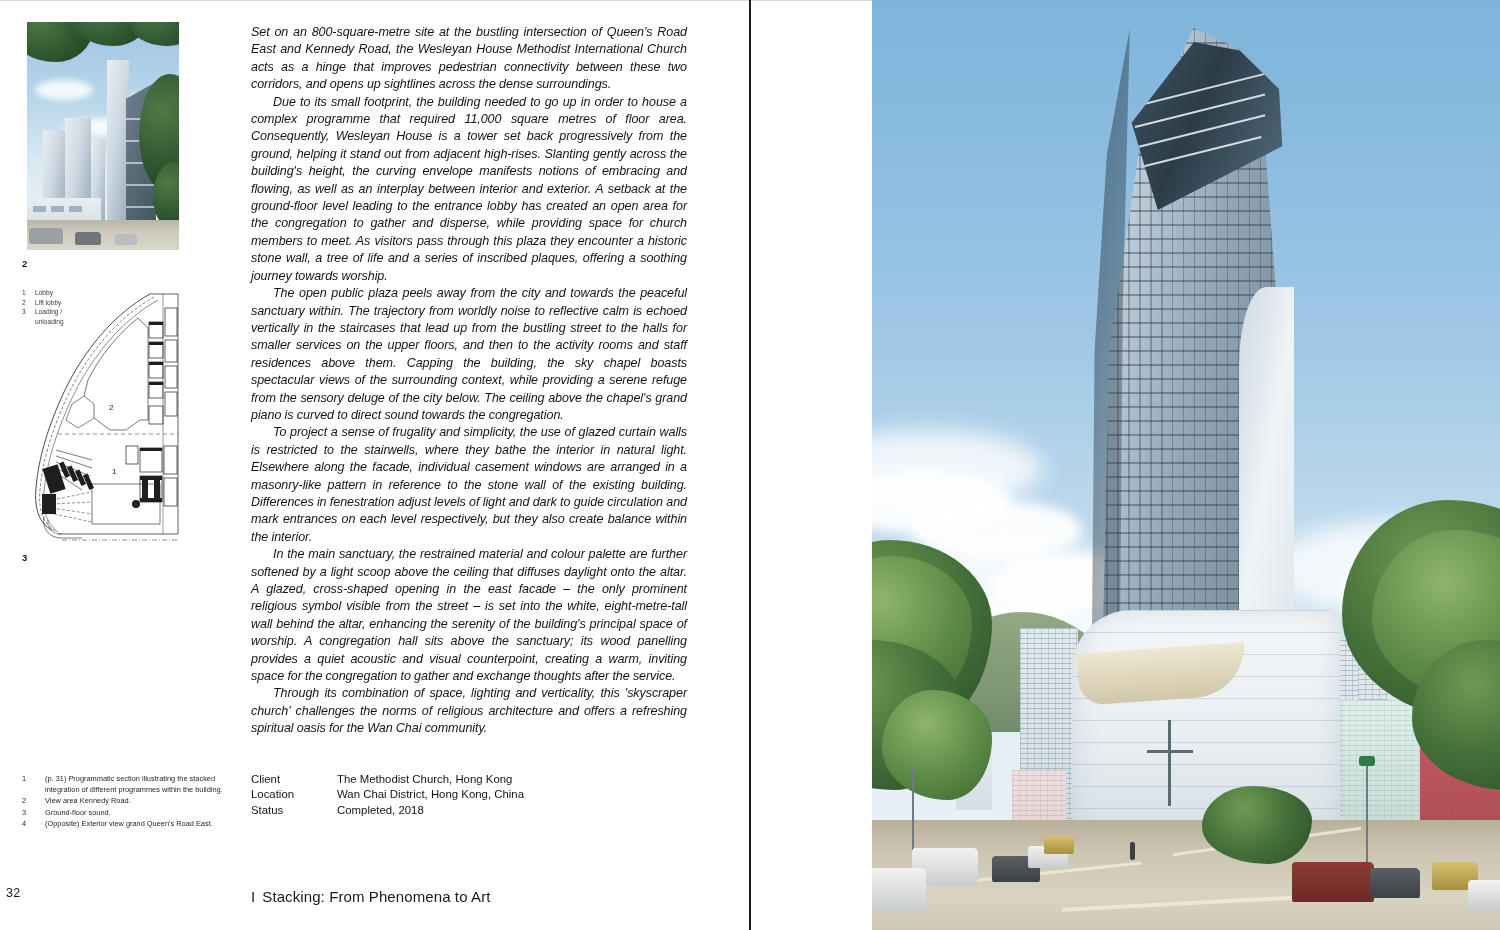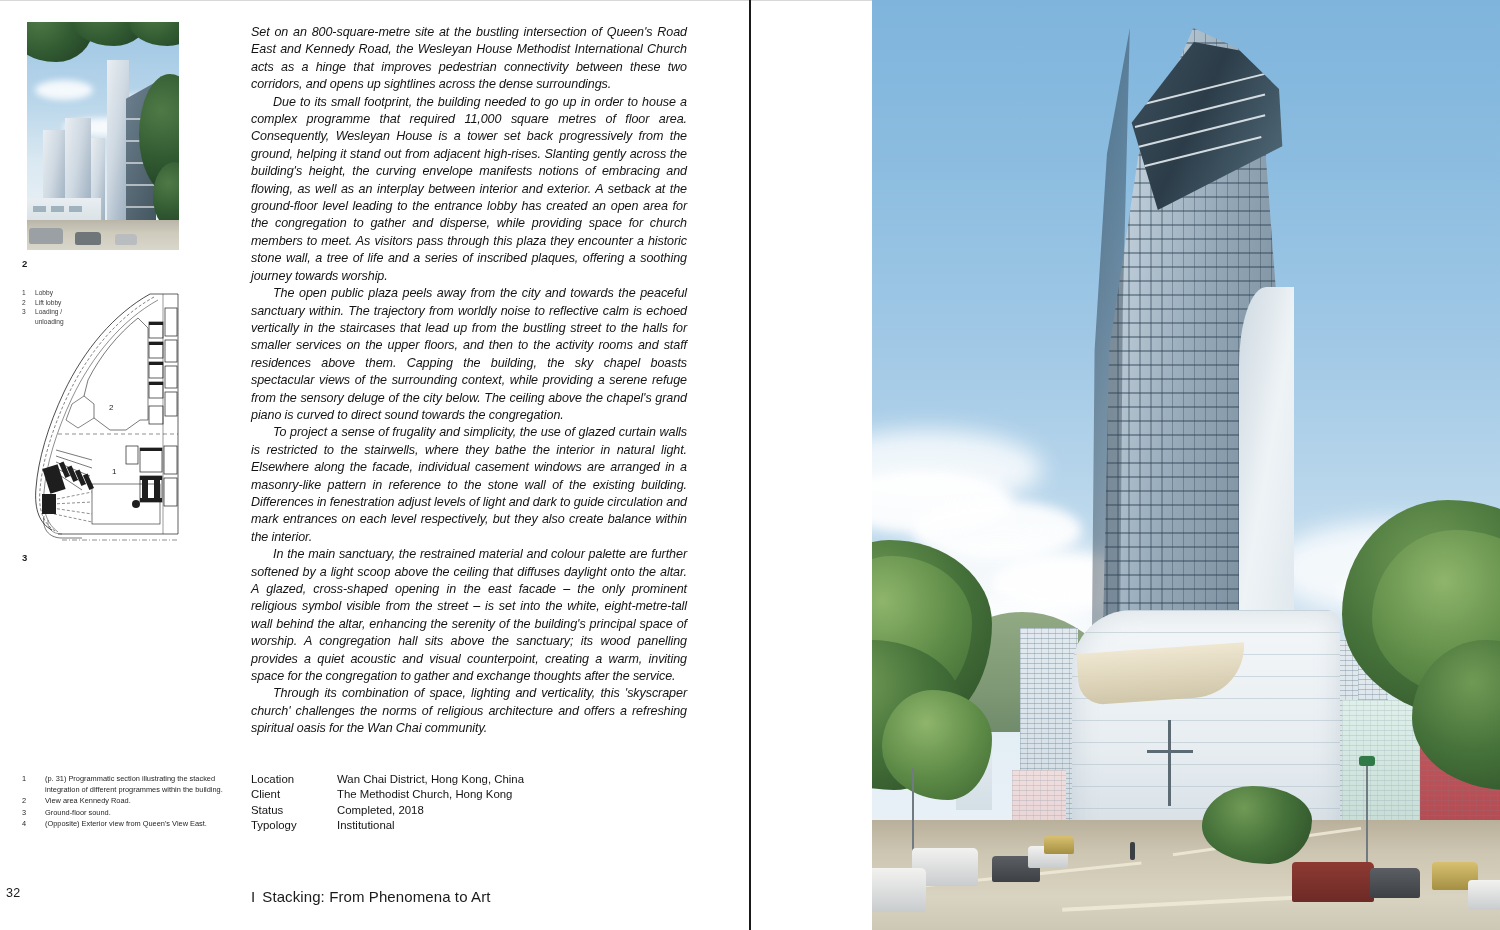--- a/index.html
+++ b/index.html
@@ -551,52 +551,48 @@
         <div class="crow">
           <span class="cn">2</span>
           <span class="ct">View area Kennedy Road.</span>
         </div>
         <div class="crow">
           <span class="cn">3</span>
           <span class="ct">Ground-floor sound.</span>
         </div>
         <div class="crow">
           <span class="cn">4</span>
-          <span class="ct">(Opposite) Exterior view from Queen's View East.</span>
+          <span class="ct">(Opposite) Exterior view grand Queen's Road East.</span>
         </div>
       </div>
 
       <div class="page-number">32</div>
     </div>
 
     <div id="text-col">
       <p>Set on an 800-square-metre site at the bustling intersection of Queen's Road East and Kennedy Road, the Wesleyan House Methodist International Church acts as a hinge that improves pedestrian connectivity between these two corridors, and opens up sightlines across the dense surroundings.</p>
       <p class="indent">Due to its small footprint, the building needed to go up in order to house a complex programme that required 11,000 square metres of floor area. Consequently, Wesleyan House is a tower set back progressively from the ground, helping it stand out from adjacent high-rises. Slanting gently across the building's height, the curving envelope manifests notions of embracing and flowing, as well as an interplay between interior and exterior. A setback at the ground-floor level leading to the entrance lobby has created an open area for the congregation to gather and disperse, while providing space for church members to meet. As visitors pass through this plaza they encounter a historic stone wall, a tree of life and a series of inscribed plaques, offering a soothing journey towards worship.</p>
       <p class="indent">The open public plaza peels away from the city and towards the peaceful sanctuary within. The trajectory from worldly noise to reflective calm is echoed vertically in the staircases that lead up from the bustling street to the halls for smaller services on the upper floors, and then to the activity rooms and staff residences above them. Capping the building, the sky chapel boasts spectacular views of the surrounding context, while providing a serene refuge from the sensory deluge of the city below. The ceiling above the chapel's grand piano is curved to direct sound towards the congregation.</p>
       <p class="indent">To project a sense of frugality and simplicity, the use of glazed curtain walls is restricted to the stairwells, where they bathe the interior in natural light. Elsewhere along the facade, individual casement windows are arranged in a masonry-like pattern in reference to the stone wall of the existing building. Differences in fenestration adjust levels of light and dark to guide circulation and mark entrances on each level respectively, but they also create balance within the interior.</p>
       <p class="indent">In the main sanctuary, the restrained material and colour palette are further softened by a light scoop above the ceiling that diffuses daylight onto the altar. A glazed, cross-shaped opening in the east facade – the only prominent religious symbol visible from the street – is set into the white, eight-metre-tall wall behind the altar, enhancing the serenity of the building's principal space of worship. A congregation hall sits above the sanctuary; its wood panelling provides a quiet acoustic and visual counterpoint, creating a warm, inviting space for the congregation to gather and exchange thoughts after the service.</p>
       <p class="indent">Through its combination of space, lighting and verticality, this 'skyscraper church' challenges the norms of religious architecture and offers a refreshing spiritual oasis for the Wan Chai community.</p>
     </div>
 
     <div id="credits">
       <div class="crow">
+        <span class="ck">Client</span>
+        <span class="cv">The Methodist Church, Hong Kong</span>
+      </div>
+      <div class="crow">
         <span class="ck">Location</span>
         <span class="cv">Wan Chai District, Hong Kong, China</span>
-      </div>
-      <div class="crow">
-        <span class="ck">Client</span>
-        <span class="cv">The Methodist Church, Hong Kong</span>
       </div>
       <div class="crow">
         <span class="ck">Status</span>
         <span class="cv">Completed, 2018</span>
-      </div>
-      <div class="crow">
-        <span class="ck">Typology</span>
-        <span class="cv">Institutional</span>
       </div>
     </div>
 
     <div class="running-foot">
       <span class="sec">I</span><span>Stacking: From Phenomena to Art</span>
     </div>
   </div>
 
   <div class="gutter-line"></div>
 

